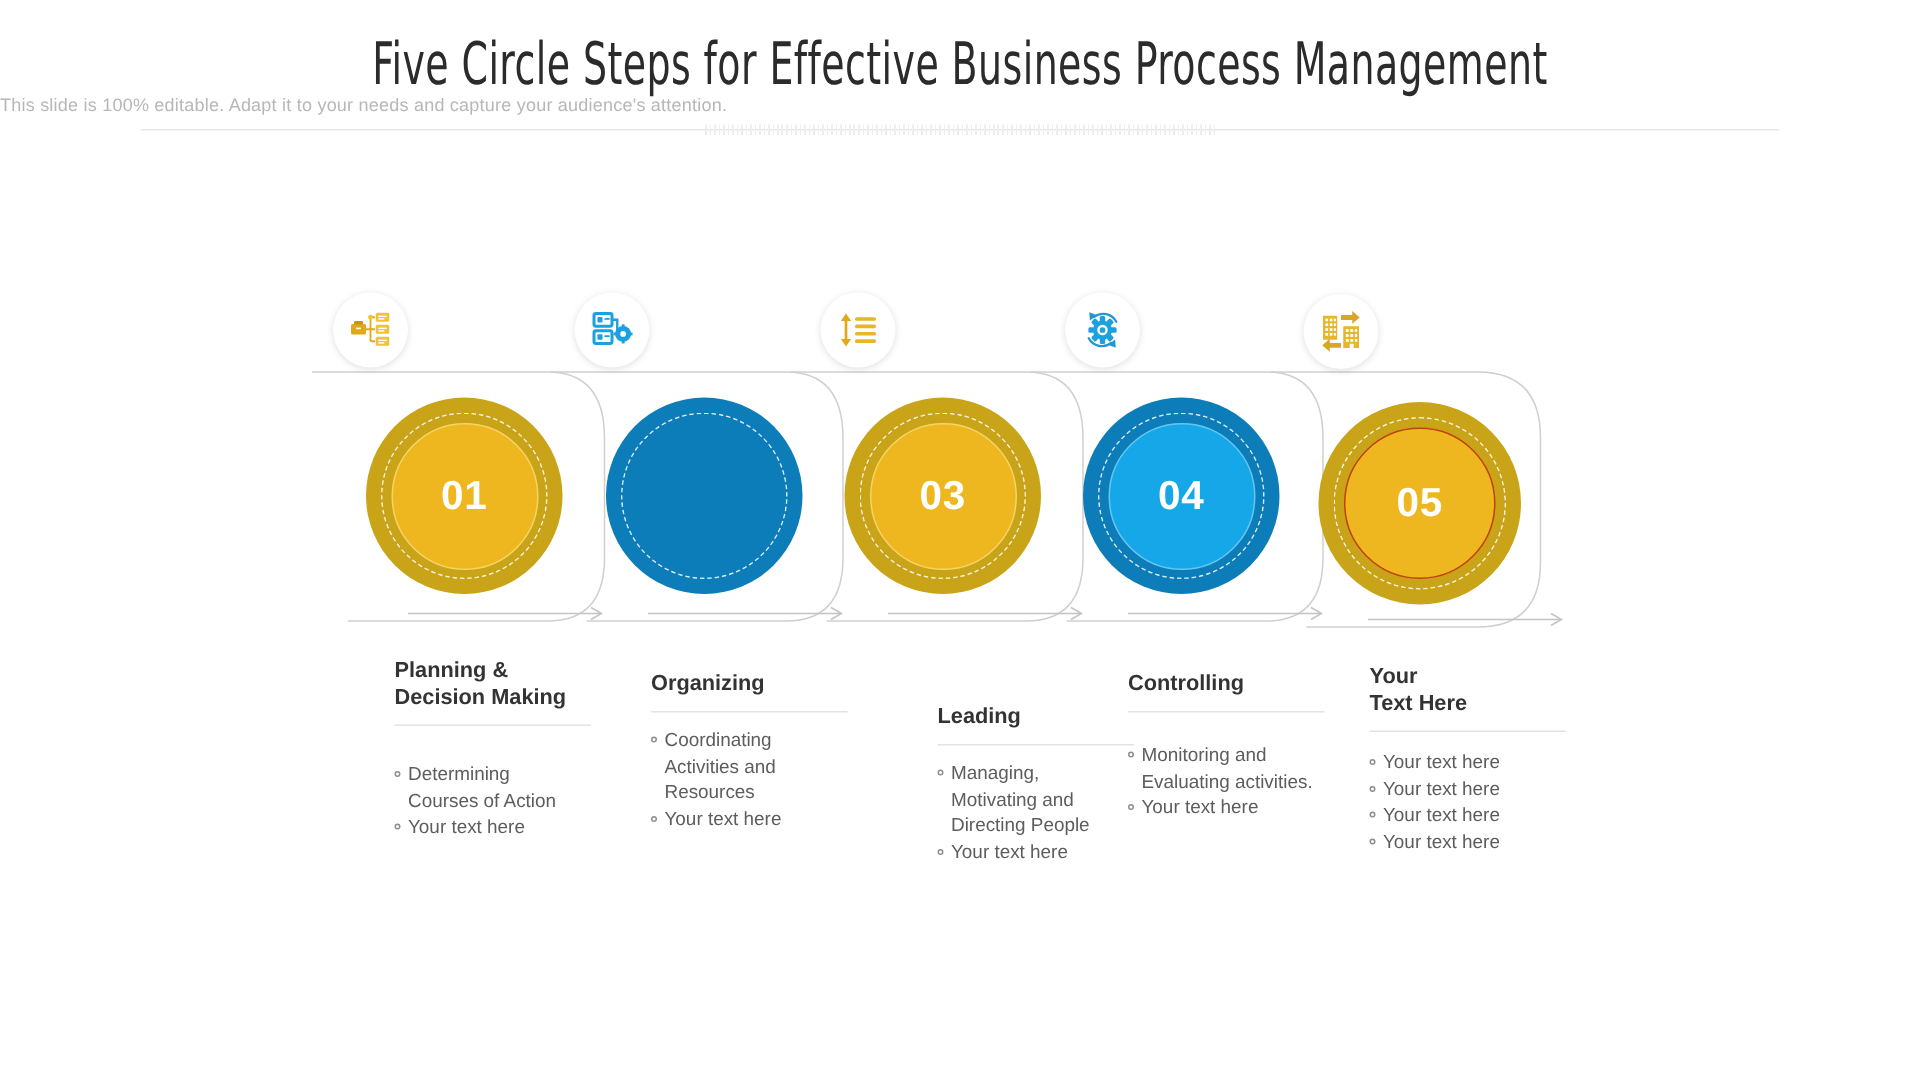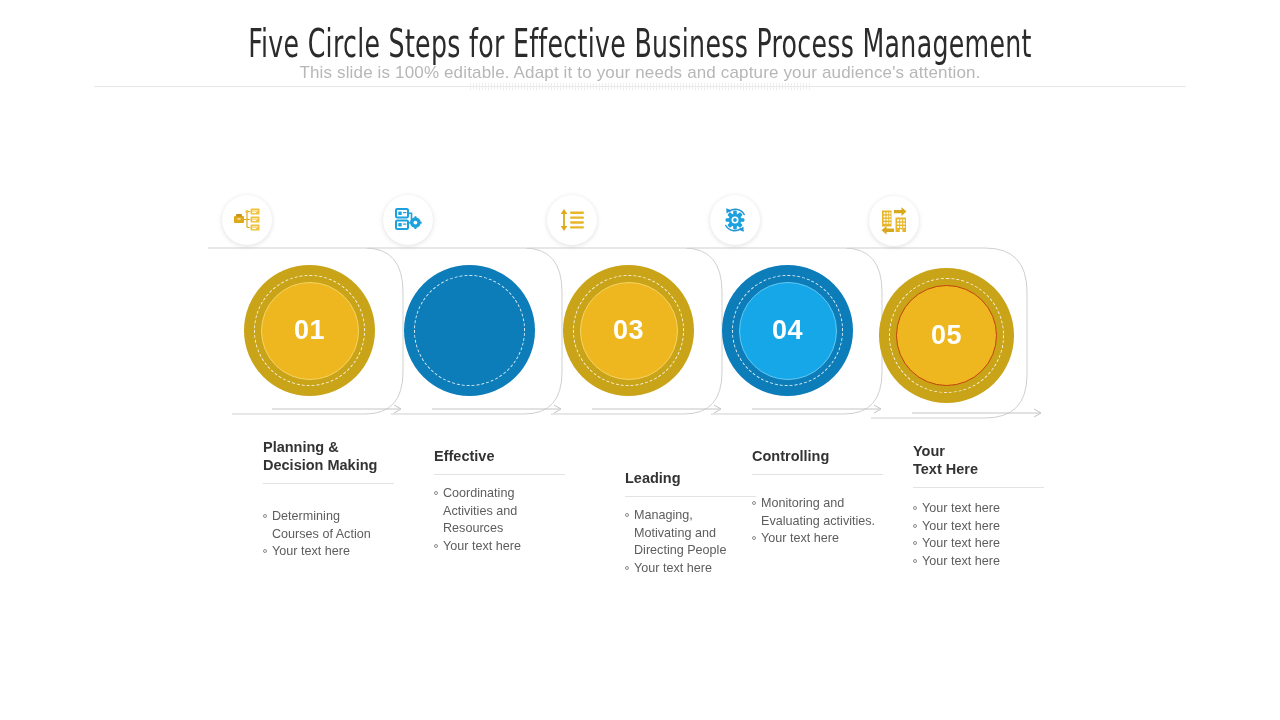--- a/index.html
+++ b/index.html
@@ -38,22 +38,21 @@
     line-height: 44px;
     transform: scaleX(0.72);
     transform-origin: center top;
     white-space: nowrap;
   }
   .slide-subtitle {
     position: absolute;
     left: 0;
     top: 63px;
     width: 1280px;
-    text-align: center;
-    font-size: 17px;
+    font-size: 12px;
     font-weight: 400;
     color: #b7b7b7;
     letter-spacing: 0.15px;
     white-space: nowrap;
   }
   .header-rule {
     position: absolute;
     left: 94px;
     top: 86px;
     width: 1092px;
@@ -341,21 +340,21 @@
 Decision Making</div>
   <div class="col-rule"></div>
   <ul class="col-list" style="margin-top:24px;">
     <li>Determining
 Courses of Action</li>
     <li>Your text here</li>
   </ul>
 </div>
 
 <div class="col" style="left:434px; top:447px;">
-  <div class="col-title">Effective</div>
+  <div class="col-title">Organizing</div>
   <div class="col-rule"></div>
   <ul class="col-list" style="margin-top:10px;">
     <li>Coordinating
 Activities and
 Resources</li>
     <li>Your text here</li>
   </ul>
 </div>
 
 <div class="col" style="left:593px; top:469px;margin-left:32px;">

